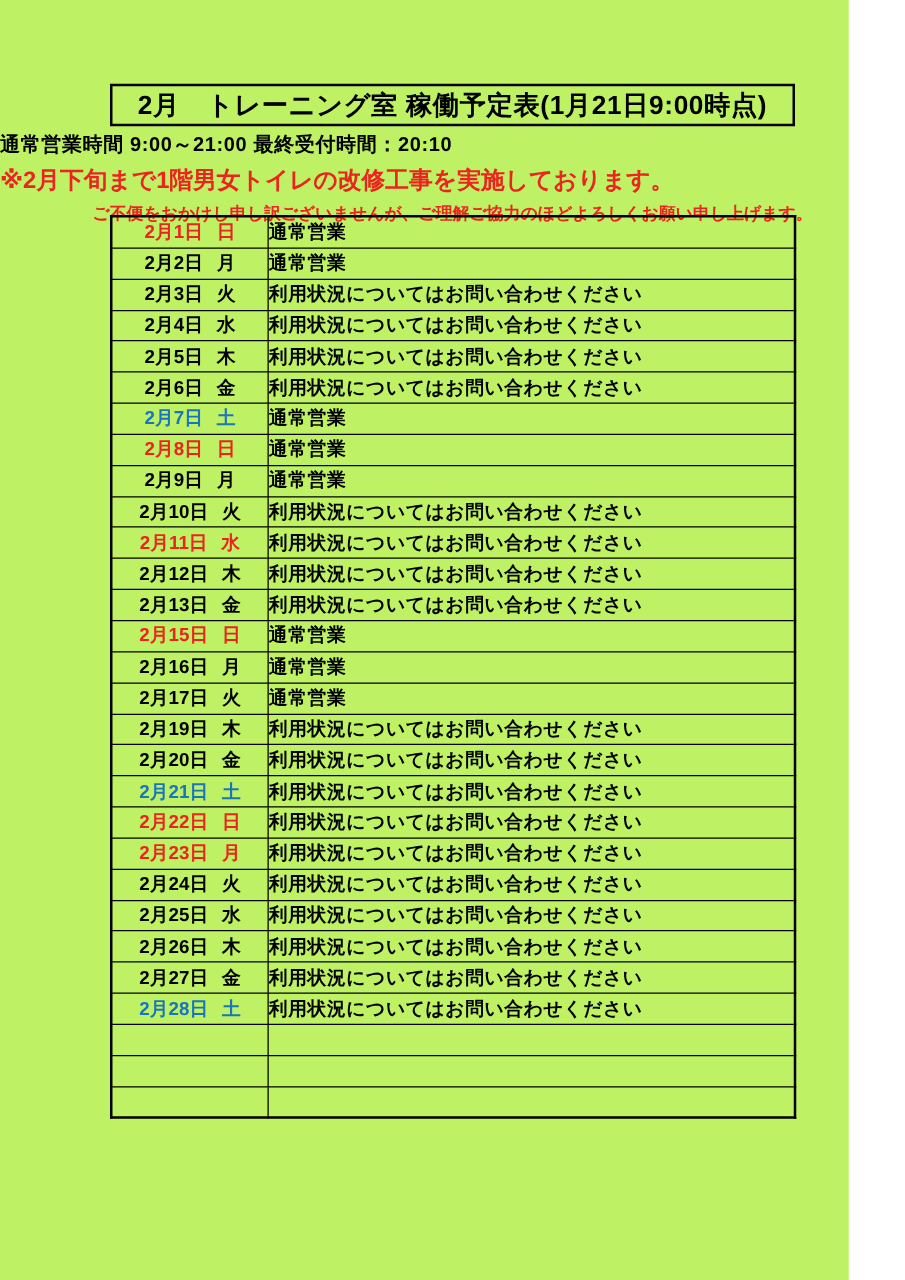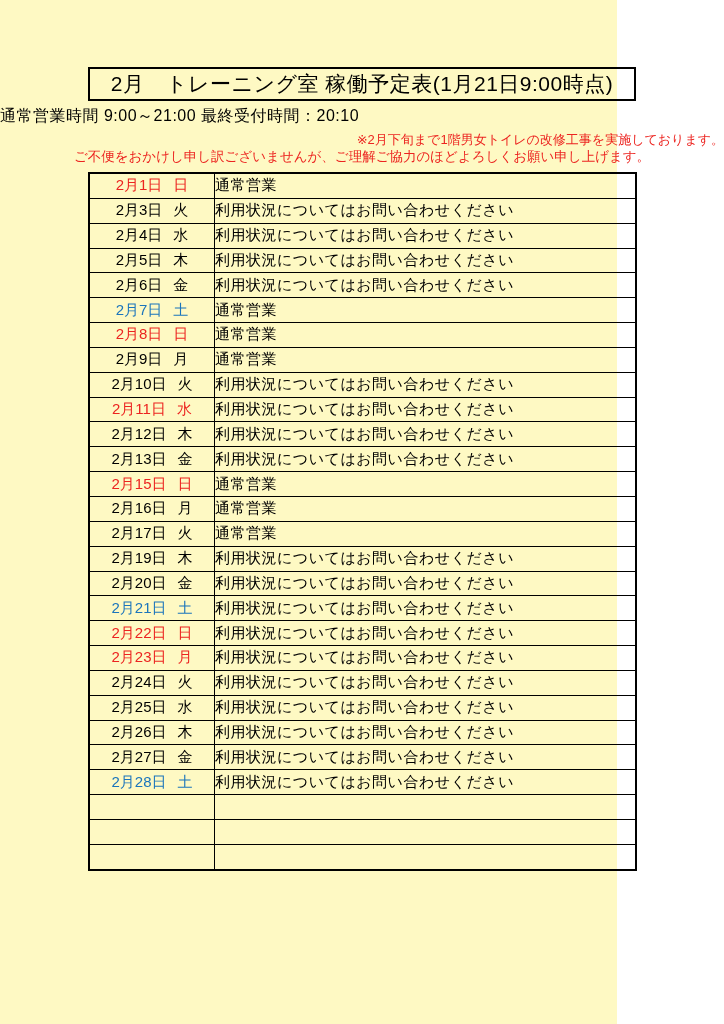--- a/index.html
+++ b/index.html
@@ -2,25 +2,25 @@
 <html><head>
 <meta charset="utf-8">
 <style>
   html, body {
     margin: 0;
     padding: 0;
     background: #ffffff;
   }
   .page {
     position: relative;
-    width: 617px;
+    width: 679px;
     height: 1024px;
-    background: #fef9c3;
+    background: #bef264;
     font-family: "Liberation Sans", "DejaVu Sans", sans-serif;
-    font-weight: normal;
+    font-weight: bold;
     color: #000000;
   }
   .title-box {
     position: absolute;
     left: 88px;
     top: 67px;
     width: 548px;
     height: 34px;
     box-sizing: border-box;
     border: 2.5px solid #000000;
@@ -37,28 +37,28 @@
     top: 106px;
     width: 724px;
     font-size: 16px;
     letter-spacing: 0.5px;
   }
   .notice-line-1 {
     position: absolute;
     left: 0;
     top: 131px;
     width: 724px;
-    text-align: right;
-    font-size: 13px;
+    text-align: left;
+    font-size: 19px;
     color: #EC2420;
   }
   .notice-line-2 {
     position: absolute;
     left: 0;
-    top: 148px;
+    top: 162px;
     width: 724px;
     text-align: center;
     font-size: 13.5px;
     color: #EC2420;
   }
   table.schedule {
     position: absolute;
     left: 88px;
     top: 172px;
     width: 549px;
@@ -108,20 +108,26 @@
   <table class="schedule">
     <tbody>
 
         <tr>
           <td class="date-cell" data-color="red">
             <span>2月1日</span><span class="dow-label">日</span>
           </td>
           <td class="status-cell">通常営業</td>
         </tr>
 
+        <tr>
+          <td class="date-cell" data-color="black">
+            <span>2月2日</span><span class="dow-label">月</span>
+          </td>
+          <td class="status-cell">通常営業</td>
+        </tr>
 
         <tr>
           <td class="date-cell" data-color="black">
             <span>2月3日</span><span class="dow-label">火</span>
           </td>
           <td class="status-cell">利用状況についてはお問い合わせください</td>
         </tr>
 
         <tr>
           <td class="date-cell" data-color="black">

